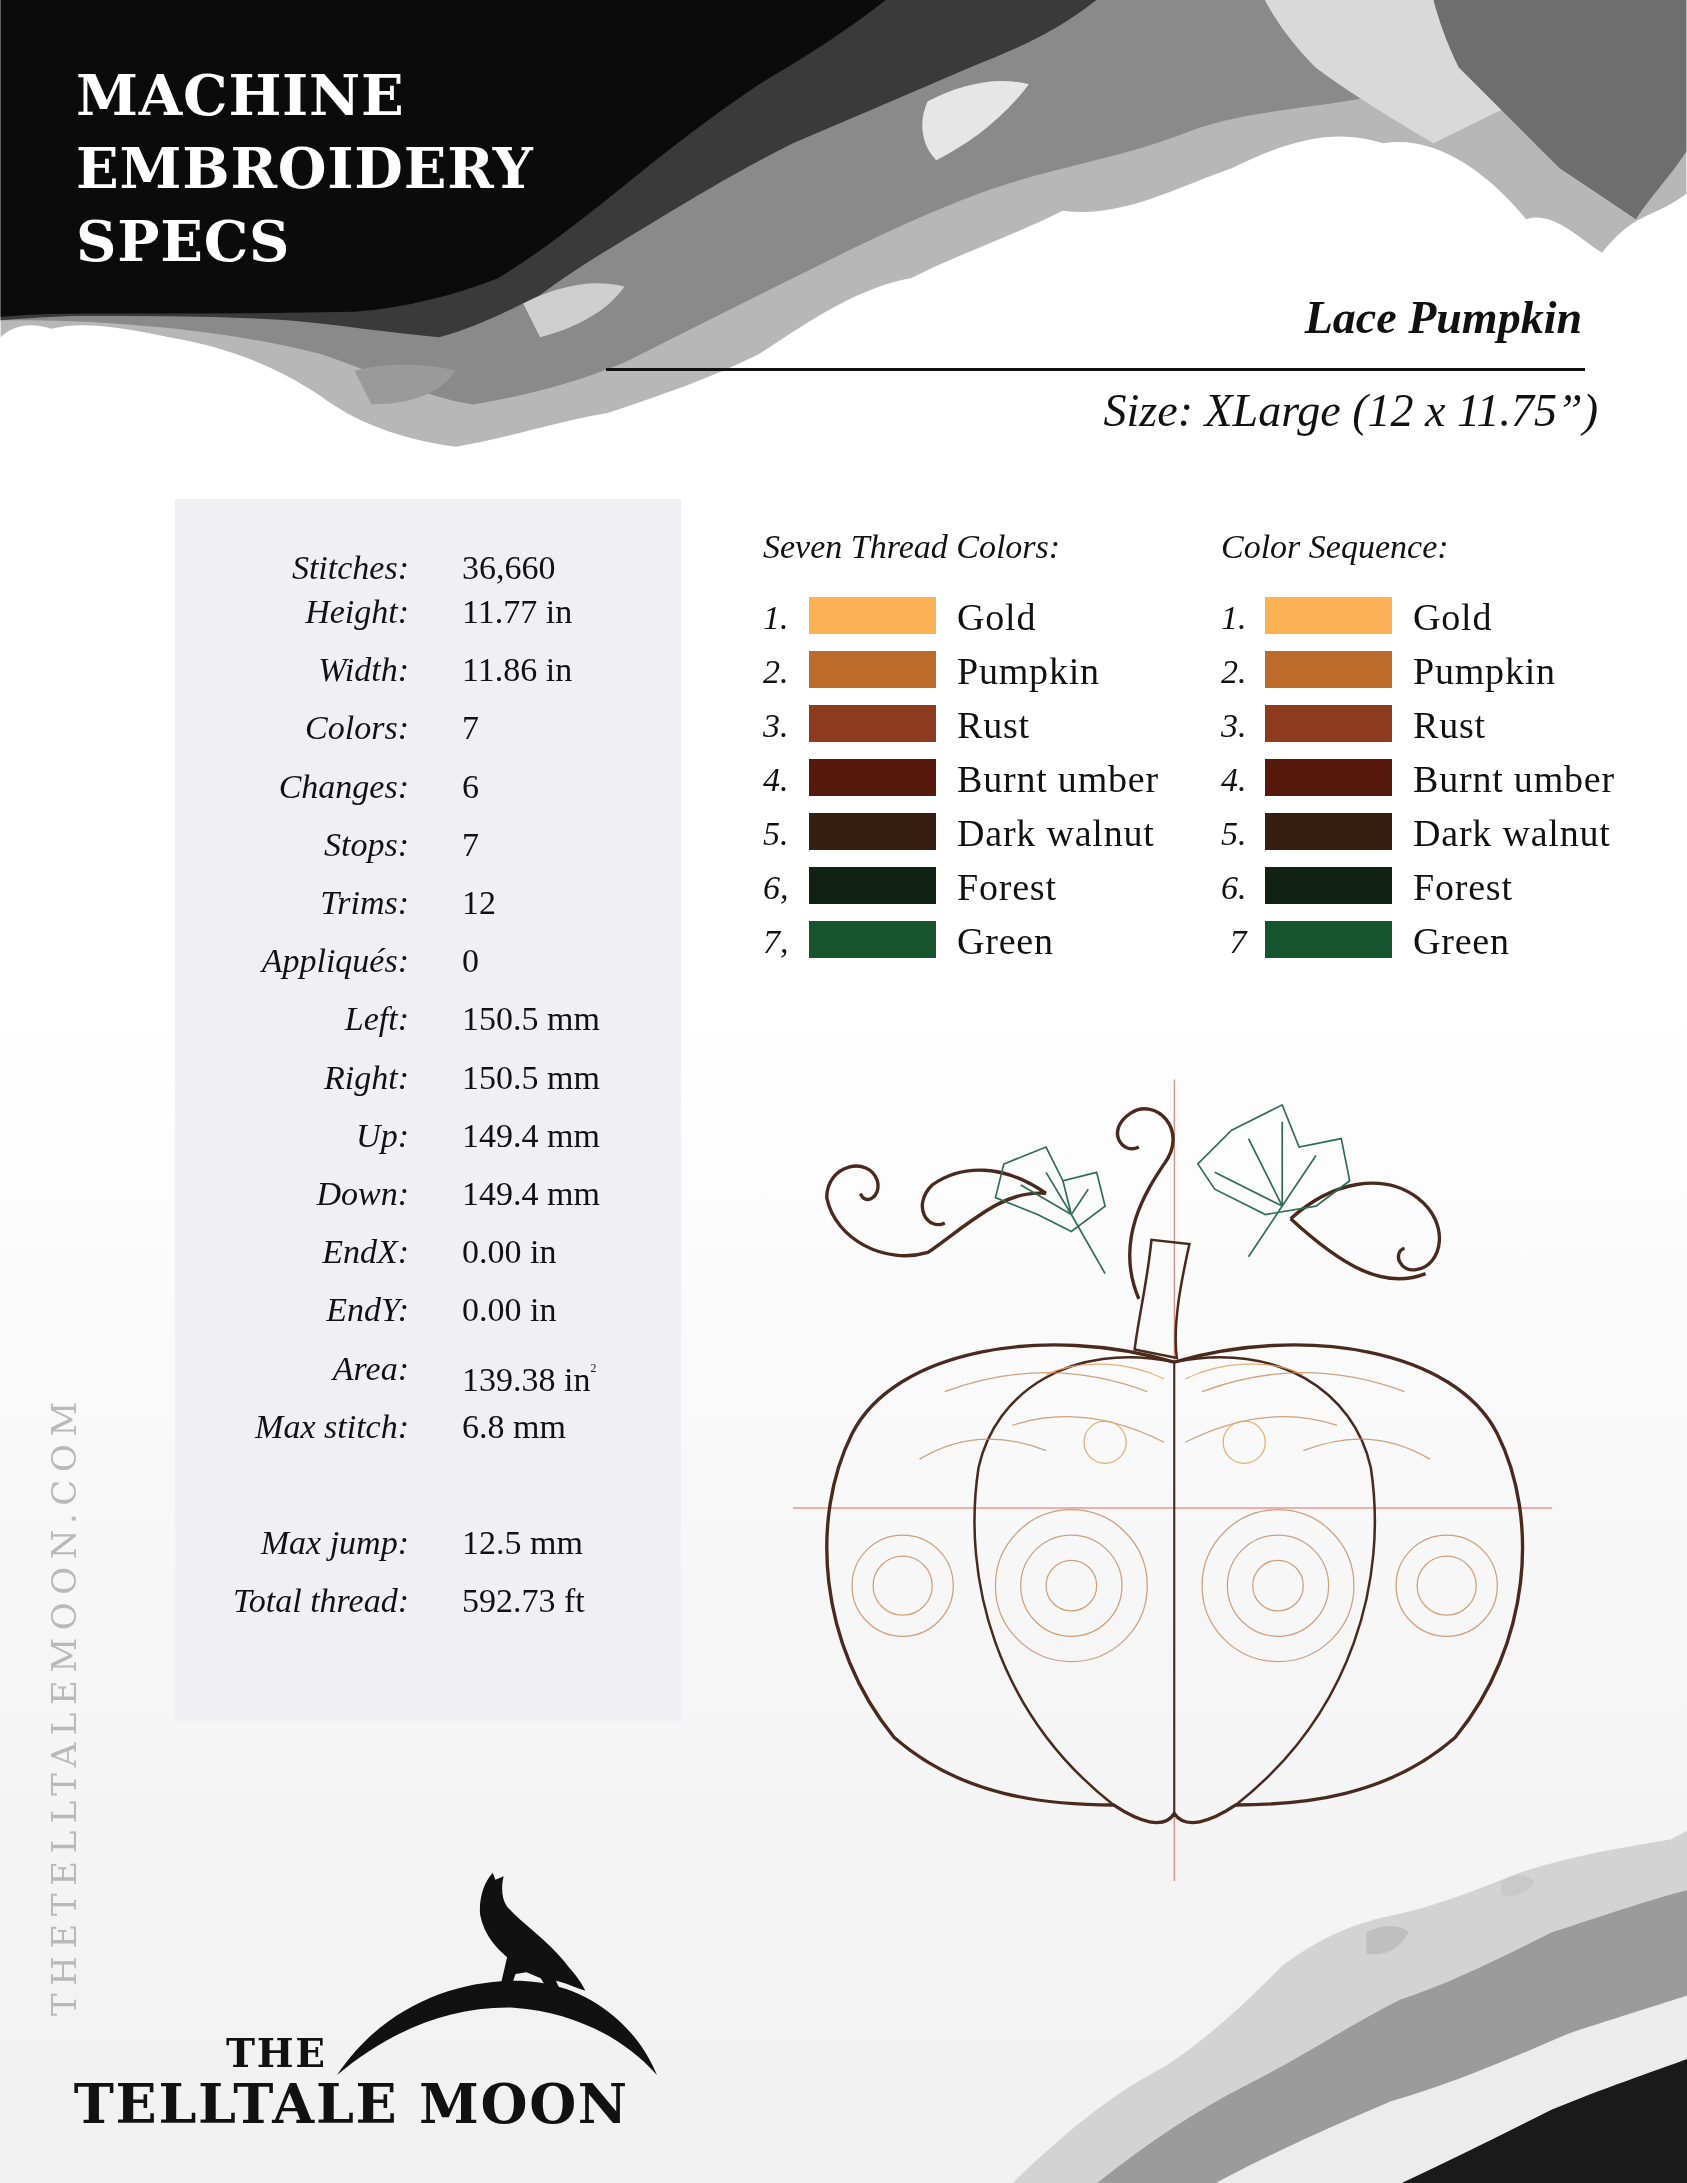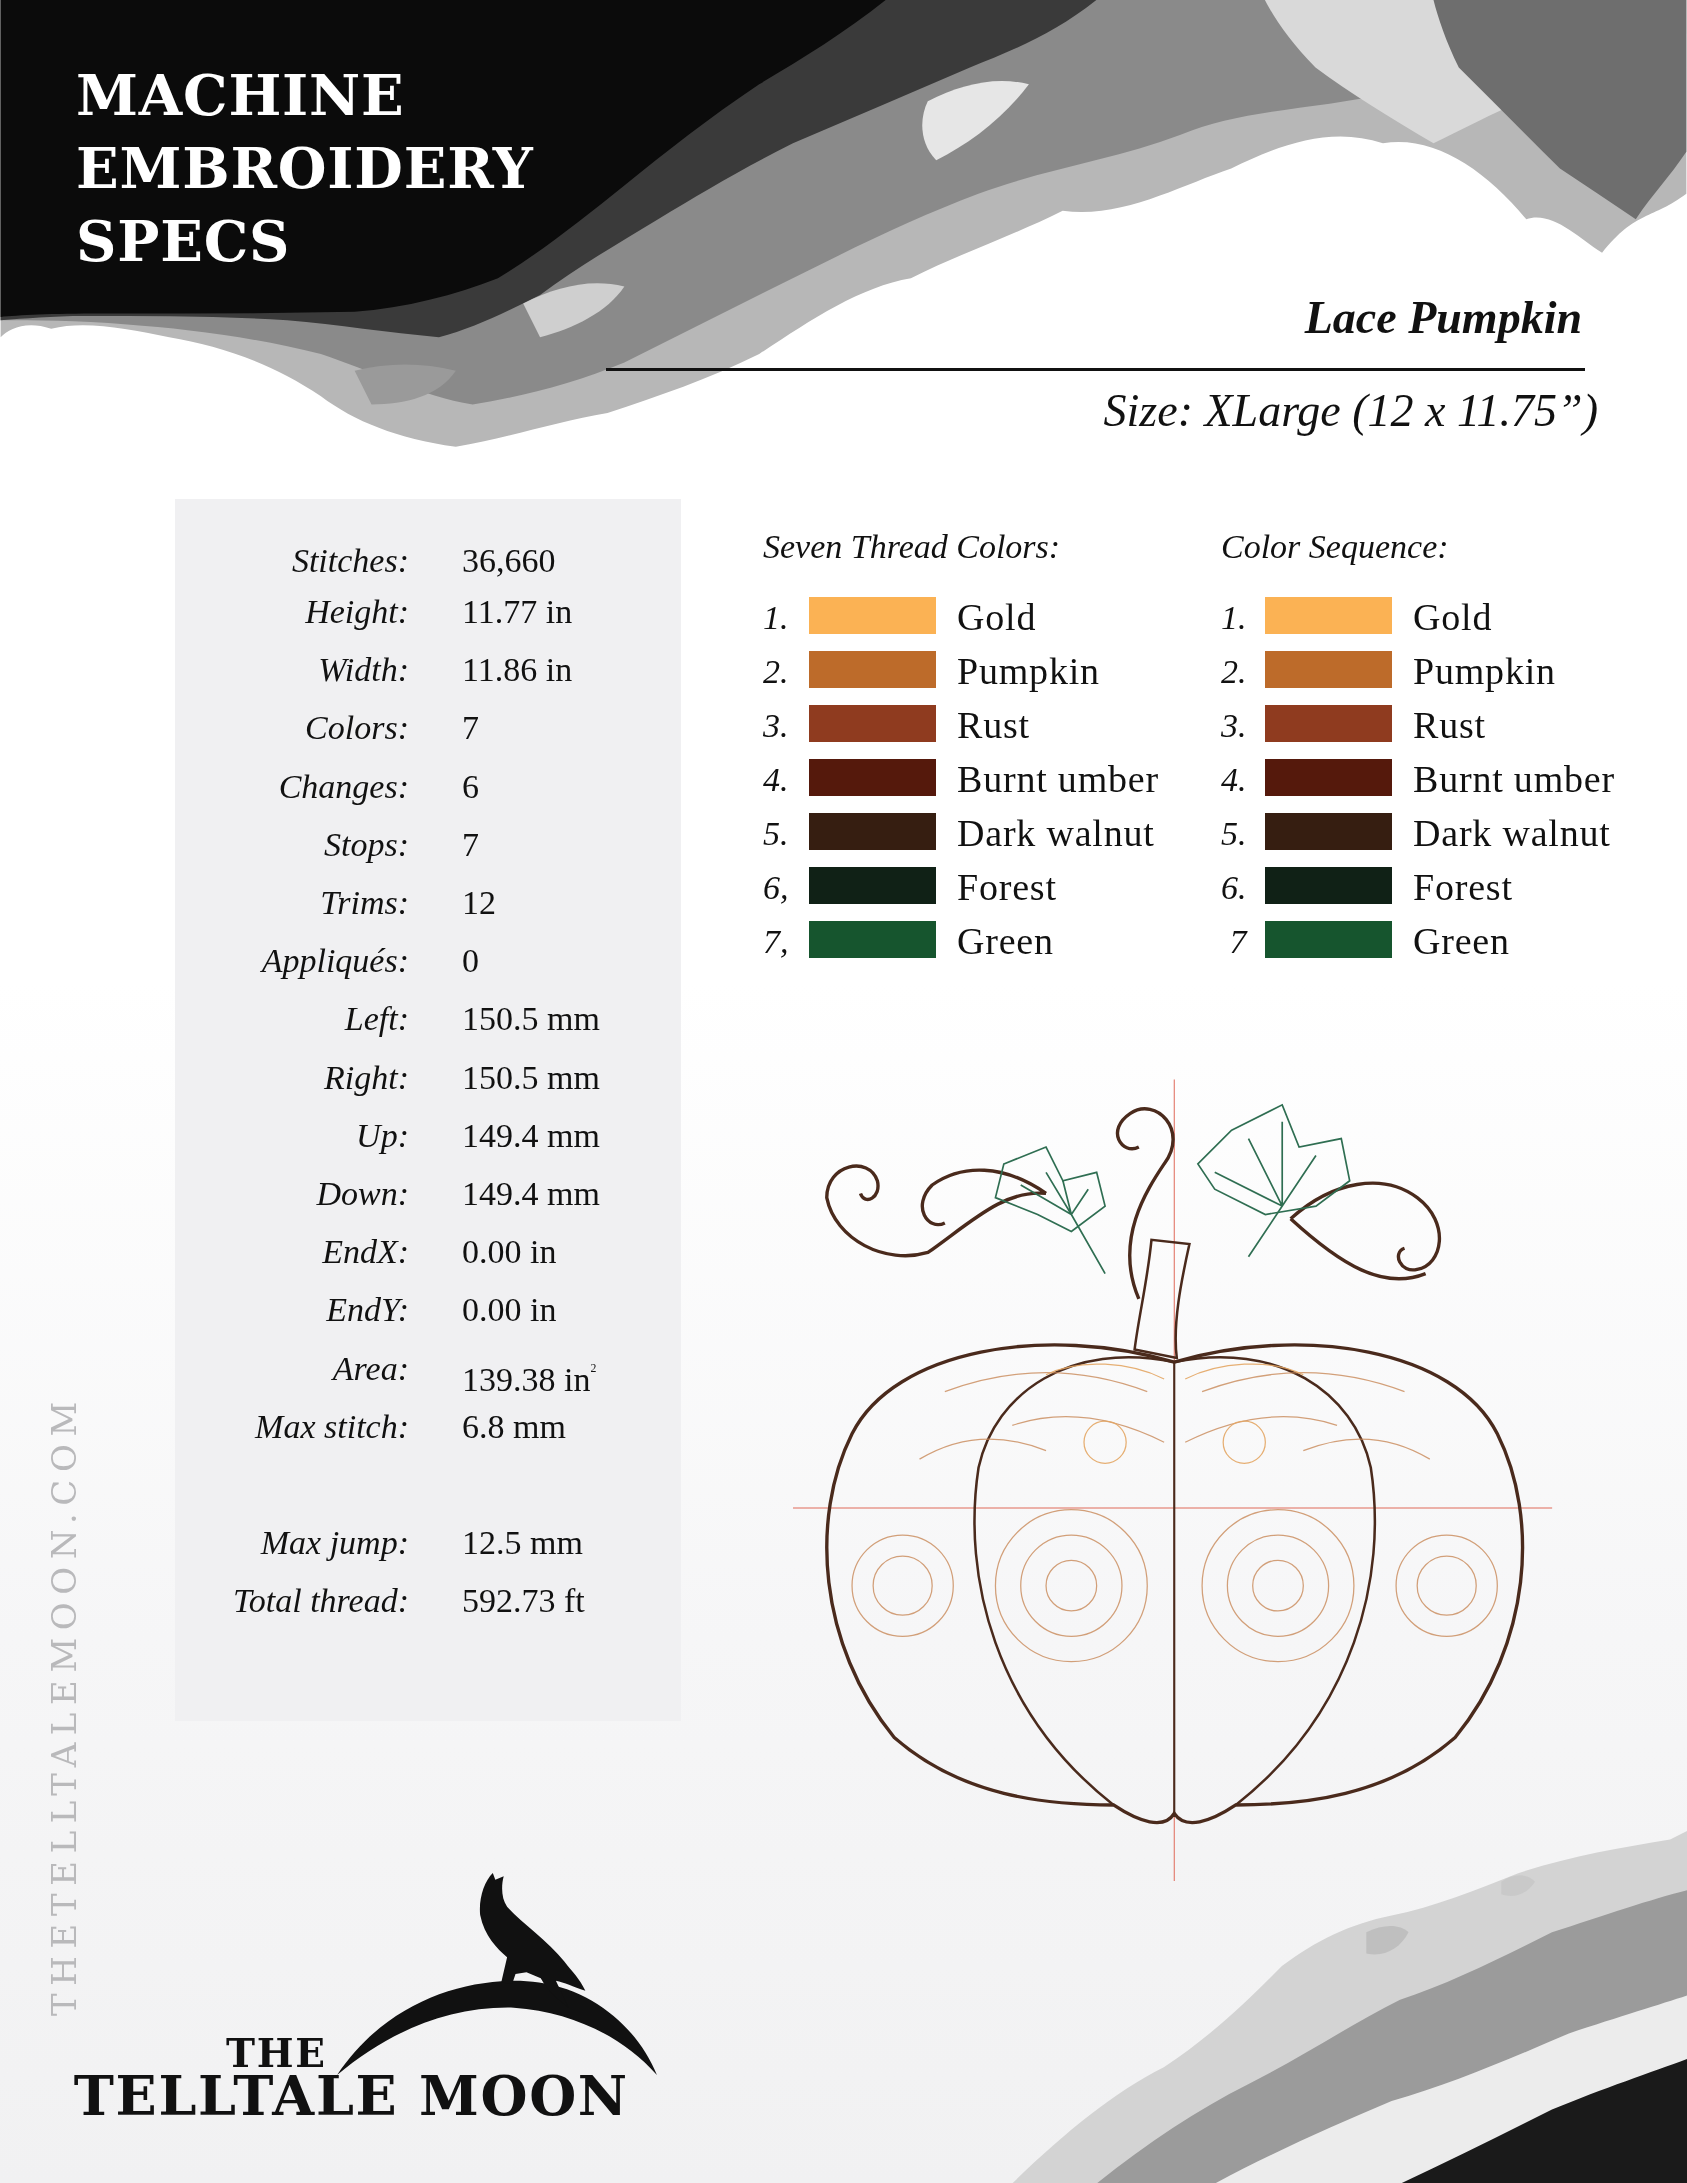--- a/index.html
+++ b/index.html
@@ -66,21 +66,21 @@
     font-family: "DejaVu Serif", serif;
   }
 
   
   .logo { left: 67px; top: 1873px; width: 641px; height: 278px; }
   .logo-the {
     position: absolute; left: 159px; top: 157px; font-family: "DejaVu Serif", serif;
     font-weight: bold; font-size: 39px; letter-spacing: 1.7px;
   }
   .logo-main {
-    position: absolute; left: 6.7px; top: 191px; font-family: "DejaVu Serif", serif;
+    position: absolute; left: 6.7px; top: 199px; font-family: "DejaVu Serif", serif;
     font-weight: bold; font-size: 54px; letter-spacing: 1.7px; white-space: nowrap;
   }
 </style>
 </head>
 <body>
 
 <svg id="brush-top" viewBox="0 0 2000 560">
   <path d="M0 0 H2000 V230 C1960 260 1940 250 1900 300 C1870 280 1840 250 1810 260 C1760 200 1700 160 1640 170 C1580 150 1520 170 1460 200 C1400 220 1330 260 1260 250 C1200 280 1140 300 1080 330 C1020 340 960 380 900 420 C840 450 780 470 720 490 C660 500 600 520 540 530 C470 520 420 500 380 470 C320 430 260 410 200 400 C150 390 100 380 60 390 C30 380 10 390 0 400 Z" fill="#b7b7b7"></path>
   <path d="M0 0 H1800 C1760 60 1700 80 1650 110 C1560 130 1470 130 1400 160 C1320 190 1240 200 1160 230 C1080 260 1000 300 920 340 C860 370 800 400 740 430 C680 455 620 470 560 480 C500 470 440 440 380 420 C300 400 220 390 150 385 C90 380 40 380 0 380 Z" fill="#8a8a8a"></path>
   <path d="M0 0 H1300 C1250 40 1200 60 1150 80 C1080 110 1010 140 940 170 C880 200 830 230 780 260 C730 290 680 320 640 350 C600 370 560 390 520 400 C460 395 400 385 340 380 C260 375 180 375 100 375 C60 375 30 378 0 380 Z" fill="#3a3a3a"></path>
@@ -105,21 +105,21 @@
   <span class="title-line">MACHINE</span>
   <span class="title-line">EMBROIDERY</span>
   <span class="title-line">SPECS</span>
 </div>
 
 <div class="abs design-name">Lace Pumpkin</div>
 <div class="abs header-rule"></div>
 <div class="abs design-size">Size: XLarge (12 x 11.75”)</div>
 
 <div class="abs spec-panel">
-  <div class="spec-row" style="top:36px">
+  <div class="spec-row" style="top:43px">
     <span class="spec-label">Stitches:</span>
     <span class="spec-value">36,660</span>
   </div>
   <div class="spec-row" style="top:87px">
     <span class="spec-label">Height:</span>
     <span class="spec-value">11.77 in</span>
   </div>
   <div class="spec-row" style="top:145px">
     <span class="spec-label">Width:</span>
     <span class="spec-value">11.86 in</span>

